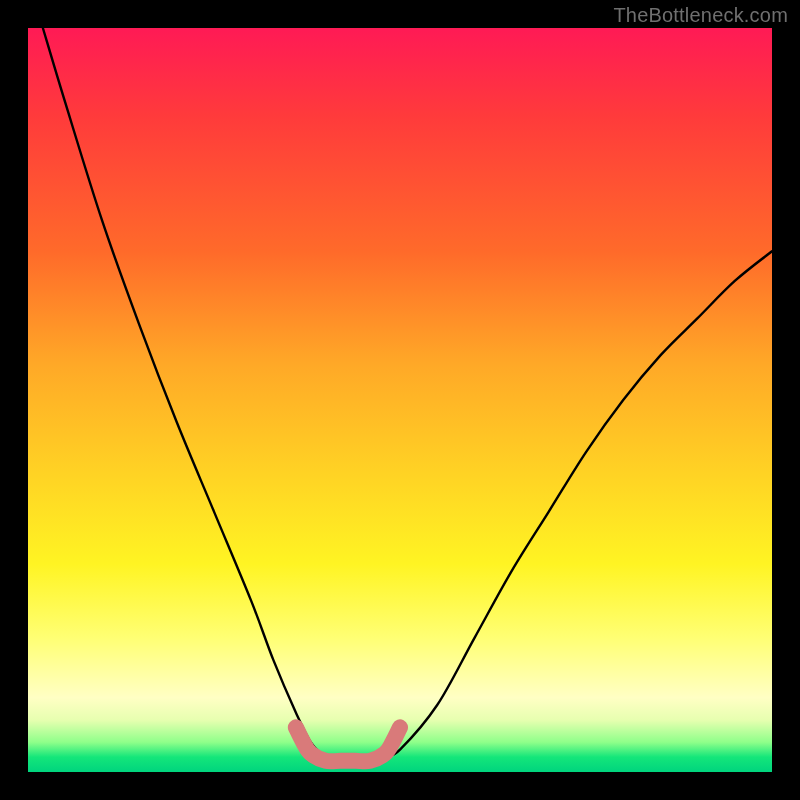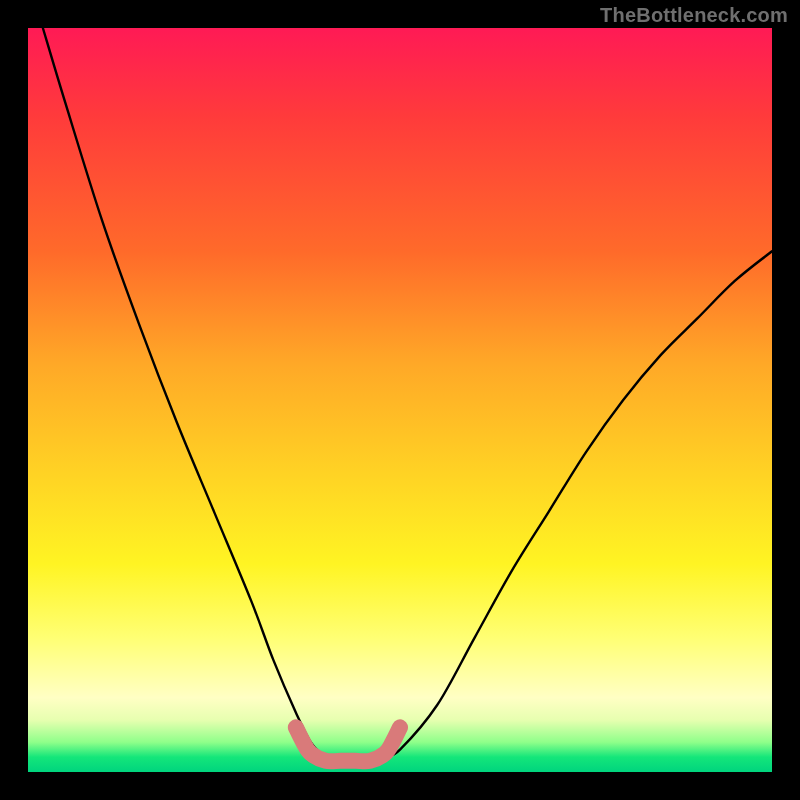--- a/index.html
+++ b/index.html
@@ -39,21 +39,21 @@
       #14e67a 98%,
       #00d47e 100%
     );
   }
   .watermark {
     position: absolute;
     top: 4px;
     right: 12px;
     color: #6f6f6f;
     font-size: 20px;
-    font-weight: 700;
+    font-weight: 400;
     letter-spacing: 0.2px;
     user-select: none;
   }
   svg.curves {
     position: absolute;
     left: 0;
     top: 0;
     width: 744px;
     height: 744px;
     overflow: visible;

